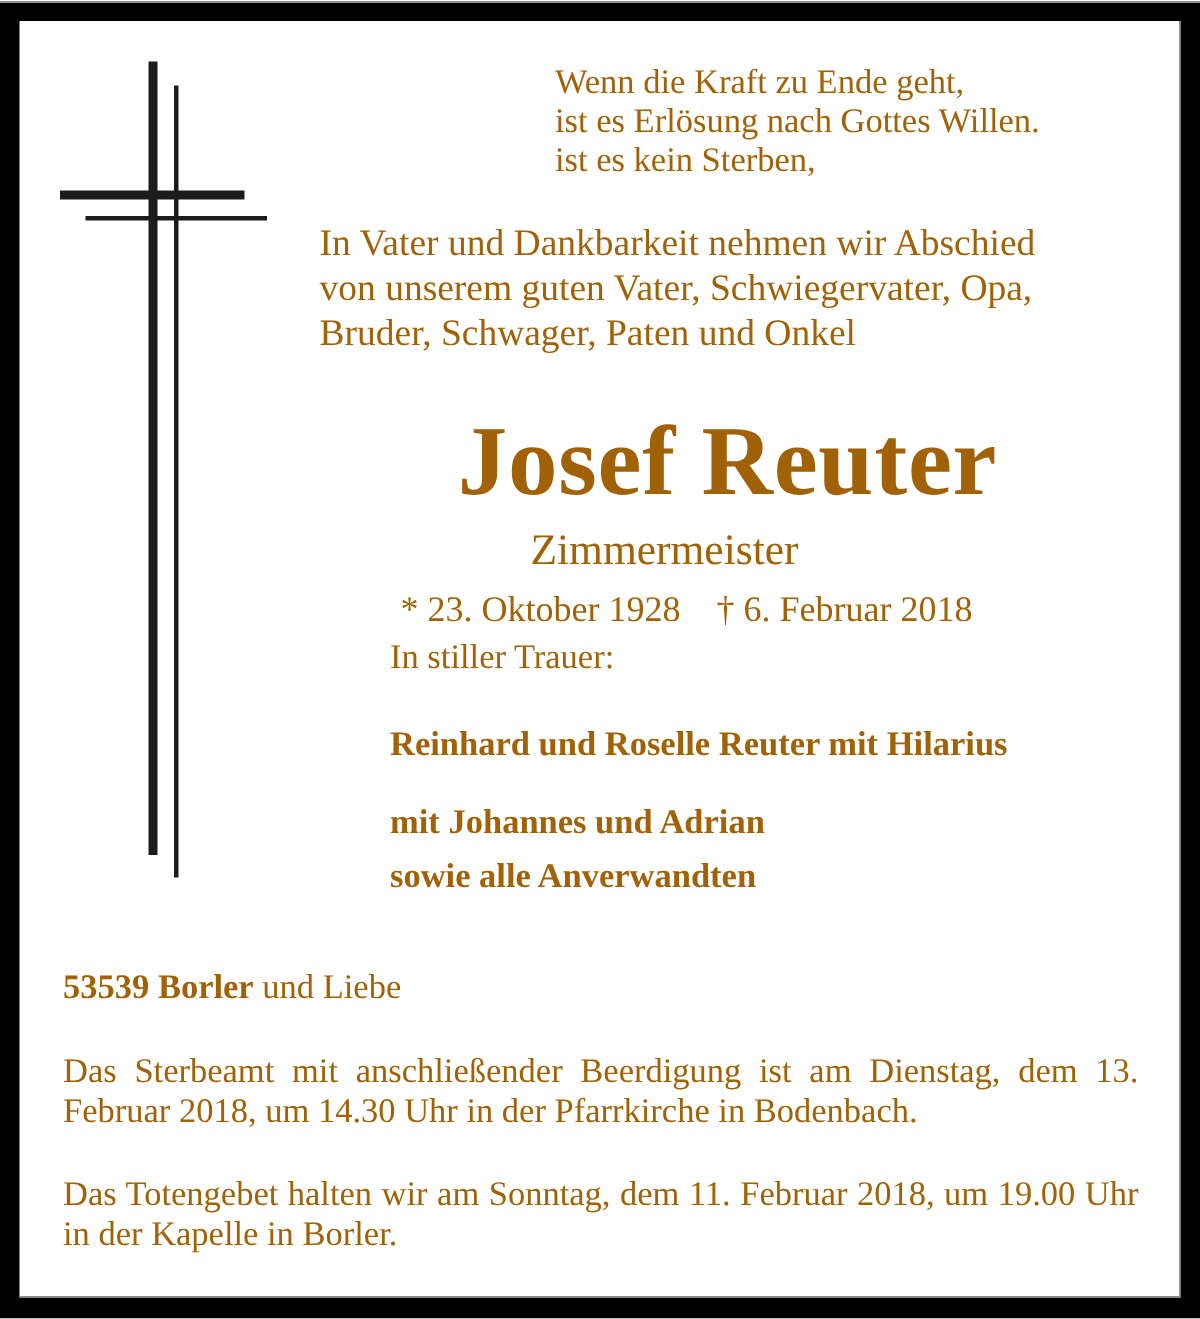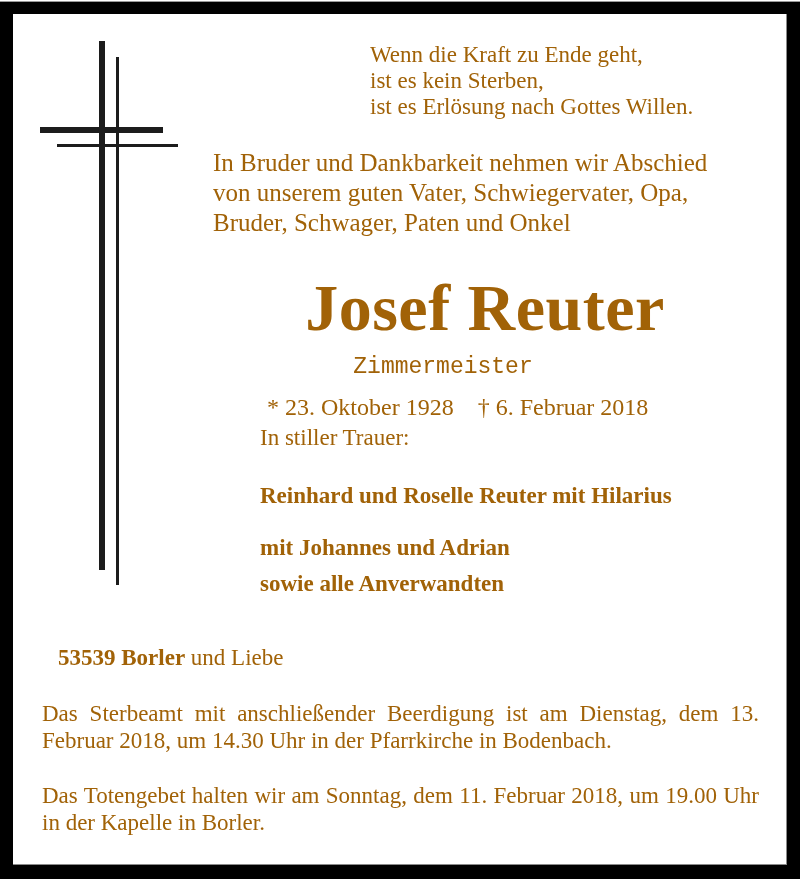--- a/index.html
+++ b/index.html
@@ -12,55 +12,55 @@
     position: absolute; left: 13px; top: 14px; width: 774px; height: 851px;
     background: #fff; border-right: 1px solid #8a8a8a; border-bottom: 1px solid #8a8a8a;
     box-sizing: border-box;
   }
   .bar { position: absolute; background: #1c1c1c; }
   .serif { font-family: "Liberation Serif", "DejaVu Serif", serif; color: #a16207; }
   .t { position: absolute; white-space: nowrap; }
   .verse { left: 370px; top: 42px; font-size: 23px; line-height: 26px; }
   .intro { left: 213px; top: 148px; font-size: 25px; line-height: 30px; }
   .name { left: 0; width: 800px; text-align: center; top: 272px; font-size: 66px; font-weight: bold; line-height: 72px; letter-spacing: 0.5px; padding-left: 170px; box-sizing: border-box; }
-  .occupation { left: 0; width: 800px; text-align: center; top: 353px; font-size: 23px; line-height: 28px; padding-left: 86px; box-sizing: border-box; font-family: Liberation Mono, monospace; }
+  .occupation { left: 0; width: 800px; text-align: center; top: 353px; font-size: 29px; line-height: 28px; padding-left: 86px; box-sizing: border-box; }
   .dates { left: 267px; top: 392px; font-size: 24px; line-height: 30px; }
   .dates .gap { display: inline-block; width: 24px; }
   .mourn-label { left: 260px; top: 424px; font-size: 23px; line-height: 28px; }
   .mourners { left: 260px; top: 482px; font-size: 23px; font-weight: bold; line-height: 28px; }
   .mourners .m { display: block; }
   .mourners .m1 { margin-bottom: 24px; }
   .mourners .m2b { margin-bottom: 8px; }
   .location { left: 42px; top: 644px; font-size: 23px; line-height: 28px; }
-  .location b { font-weight: bold; margin-left: 16px; }
+  .location b { font-weight: bold; }
   .p { position: absolute; left: 42px; width: 717px; font-size: 23px; line-height: 27px; text-align: justify; text-align-last: left; }
   .p1 { top: 680px; margin-top: 20px; }
   .p2 { top: 782px; }
 </style>
 </head>
 <body>
 
 <div class="frame"></div>
 <div class="paper"></div>
 
 <div>
   <div class="bar" style="left:99px; top:41px; width:6px; height:529px;"></div>
   <div class="bar" style="left:116px; top:57px; width:3px; height:528px;"></div>
   <div class="bar" style="left:40px; top:127px; width:123px; height:6px;"></div>
   <div class="bar" style="left:57px; top:144px; width:121px; height:3px;"></div>
 </div>
 
 <div class="t serif verse">
   <div>Wenn die Kraft zu Ende geht,</div>
+  <div>ist es Erlösung nach Gottes Willen.</div>
   <div>ist es kein Sterben,</div>
-  <div>ist es Erlösung nach Gottes Willen.</div>
 </div>
 
 <div class="t serif intro">
-  <div>In Bruder und Dankbarkeit nehmen wir Abschied</div>
+  <div>In Vater und Dankbarkeit nehmen wir Abschied</div>
   <div>von unserem guten Vater, Schwiegervater, Opa,</div>
   <div>Bruder, Schwager, Paten und Onkel</div>
 </div>
 
 <div class="t serif name">Josef Reuter</div>
 
 <div class="t serif occupation">Zimmermeister</div>
 
 <div class="t serif dates">
   <span>* 23. Oktober 1928</span><span class="gap"></span><span>† 6. Februar 2018</span>

